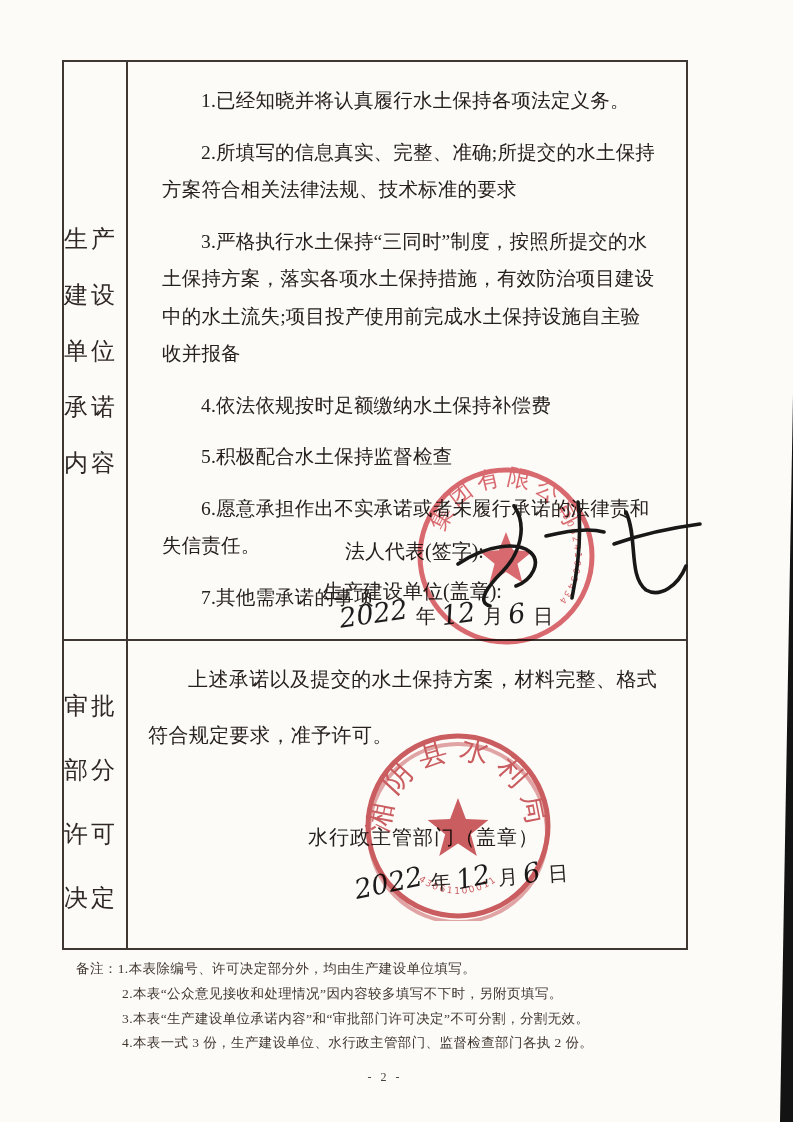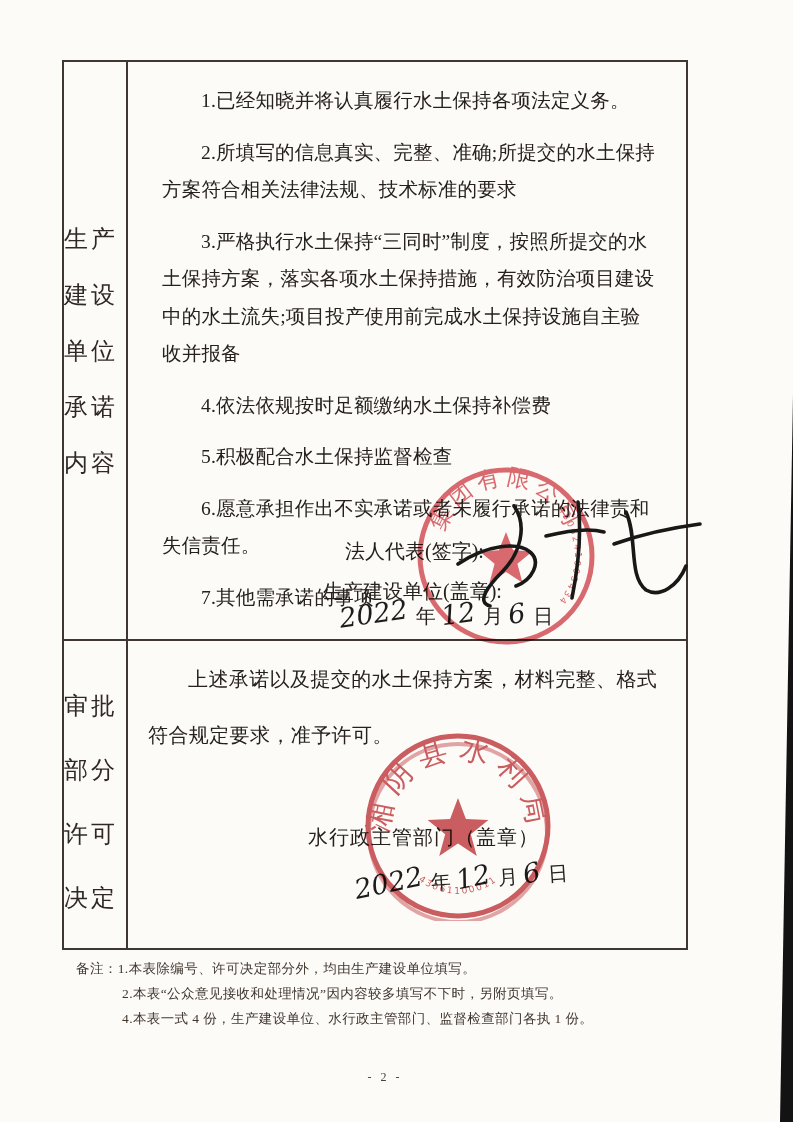--- a/index.html
+++ b/index.html
@@ -181,19 +181,20 @@
     <text font-size="9" fill="var(--stamp2)" letter-spacing="2" font-family="DejaVu Sans, sans-serif">
       <textPath href="#s2num" startOffset="50%" text-anchor="middle">43061100011</textPath>
     </text>
   </svg>
 
   <div class="notes">
     <div class="note-line">
       <span>备注：</span><span>1.本表除编号、许可决定部分外，均由生产建设单位填写。</span>
     </div>
     <div class="note-line note-cont">2.本表“公众意见接收和处理情况”因内容较多填写不下时，另附页填写。</div>
-    <div class="note-line note-cont">4.本表一式 4 份，生产建设单位、水行政主管部门、监督检查部门各执 1 份。</div>
+    <div class="note-line note-cont">3.本表“生产建设单位承诺内容”和“审批部门许可决定”不可分割，分割无效。</div>
+    <div class="note-line note-cont">4.本表一式 3 份，生产建设单位、水行政主管部门、监督检查部门各执 2 份。</div>
   </div>
 
   <div class="pagenum">- 2 -</div>
 
   <div class="scan-edge"></div>
 </div>
 
 </body></html>

